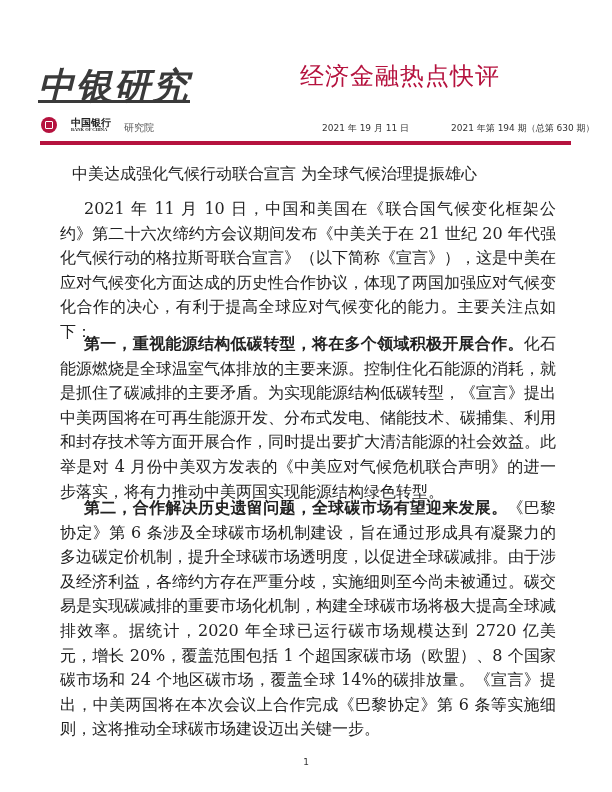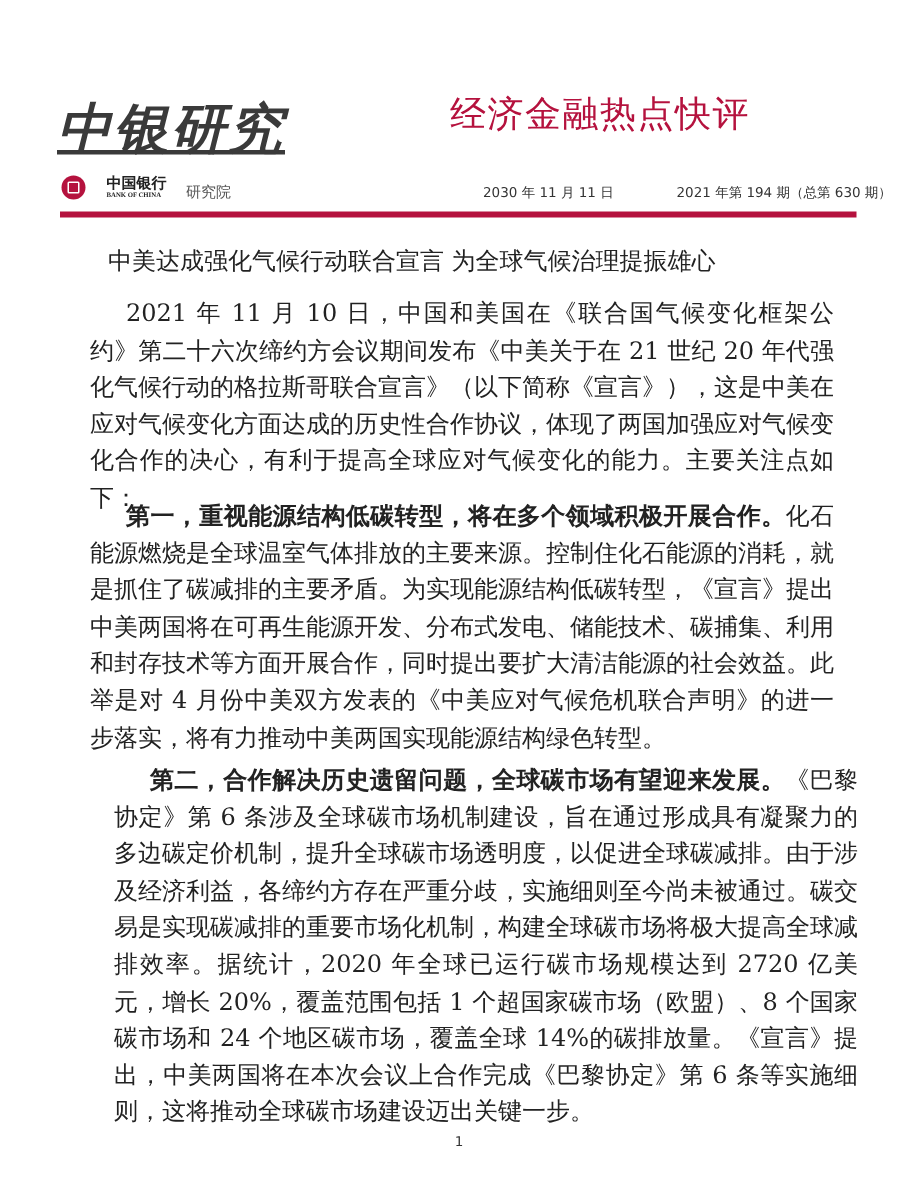--- a/index.html
+++ b/index.html
@@ -38,31 +38,31 @@
 <div class="report-title">经济金融热点快评</div>
 
 <div class="logo">
   <div class="logo-circle"></div>
   <div class="logo-text">
     <div class="logo-cn">中国银行</div>
     <div class="logo-en">BANK OF CHINA</div>
   </div>
 </div>
 <div class="inst">研究院</div>
-<div class="issue-date">2030 年 11 月 11 日</div>
+<div class="issue-date">2021 年 19 月 11 日</div>
 <div class="issue-num">2021 年第 194 期（总第 630 期）</div>
 <div class="rule"></div>
 
 <div class="headline">中美达成强化气候行动联合宣言  为全球气候治理提振雄心</div>
 
 <p class="para" style="top:197px;">
   <span>2021 年 11 月 10 日，中国和美国在《联合国气候变化框架公约》第二十六次缔约方会议期间发布《中美关于在 21 世纪 20 年代强化气候行动的格拉斯哥联合宣言》（以下简称《宣言》），这是中美在应对气候变化方面达成的历史性合作协议，体现了两国加强应对气候变化合作的决心，有利于提高全球应对气候变化的能力。主要关注点如下：</span>
 </p>
 
 <p class="para" style="top:332px;">
   <b>第一，重视能源结构低碳转型，将在多个领域积极开展合作。</b><span>化石能源燃烧是全球温室气体排放的主要来源。控制住化石能源的消耗，就是抓住了碳减排的主要矛盾。为实现能源结构低碳转型，《宣言》提出中美两国将在可再生能源开发、分布式发电、储能技术、碳捕集、利用和封存技术等方面开展合作，同时提出要扩大清洁能源的社会效益。此举是对 4 月份中美双方发表的《中美应对气候危机联合声明》的进一步落实，将有力推动中美两国实现能源结构绿色转型。</span>
 </p>
 
-<p class="para" style="top:508px;margin-left:16px;">
+<p class="para" style="top:496px;">
   <b>第二，合作解决历史遗留问题，全球碳市场有望迎来发展。</b><span>《巴黎协定》第 6 条涉及全球碳市场机制建设，旨在通过形成具有凝聚力的多边碳定价机制，提升全球碳市场透明度，以促进全球碳减排。由于涉及经济利益，各缔约方存在严重分歧，实施细则至今尚未被通过。碳交易是实现碳减排的重要市场化机制，构建全球碳市场将极大提高全球减排效率。据统计，2020 年全球已运行碳市场规模达到 2720 亿美元，增长 20%，覆盖范围包括 1 个超国家碳市场（欧盟）、8 个国家碳市场和 24 个地区碳市场，覆盖全球 14%的碳排放量。《宣言》提出，中美两国将在本次会议上合作完成《巴黎协定》第 6 条等实施细则，这将推动全球碳市场建设迈出关键一步。</span>
 </p>
 
 <div class="page-num">1</div>
 
 </body></html>

